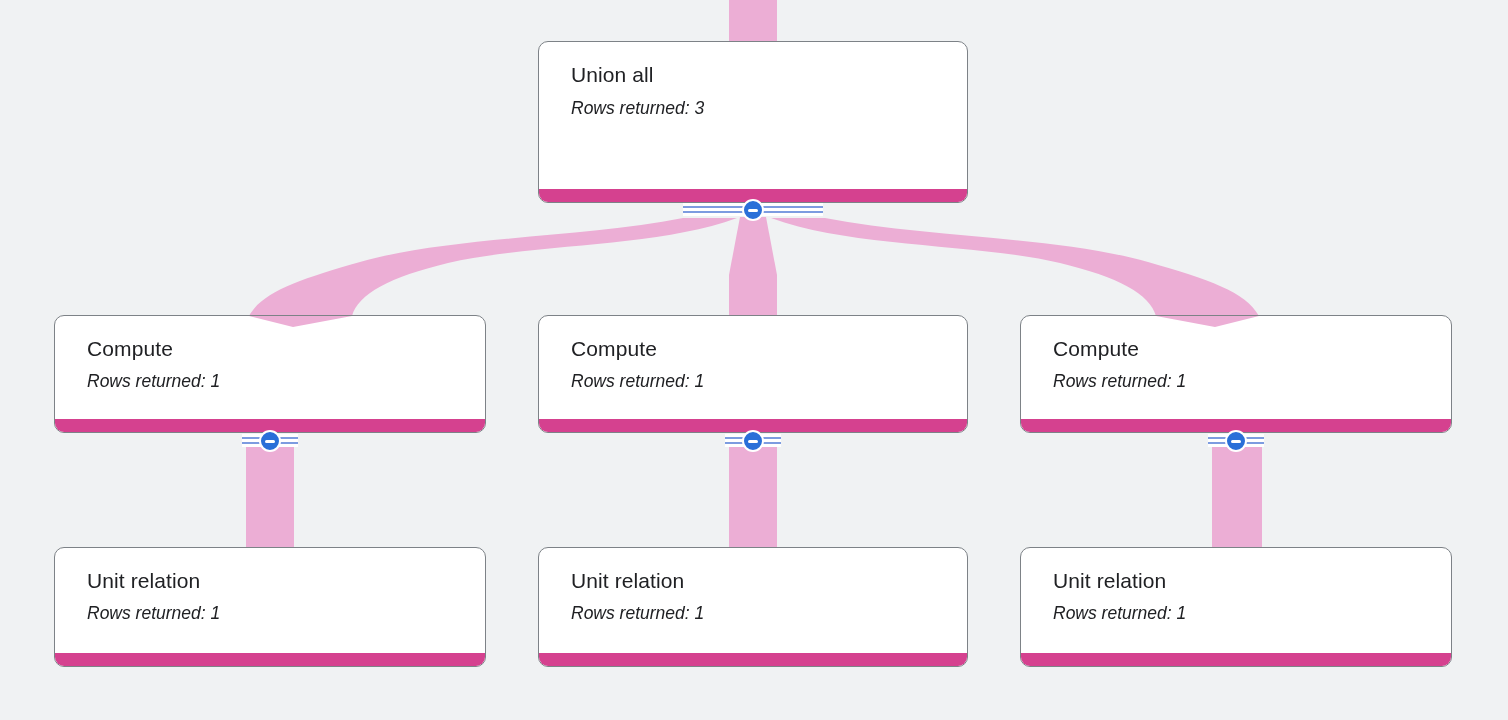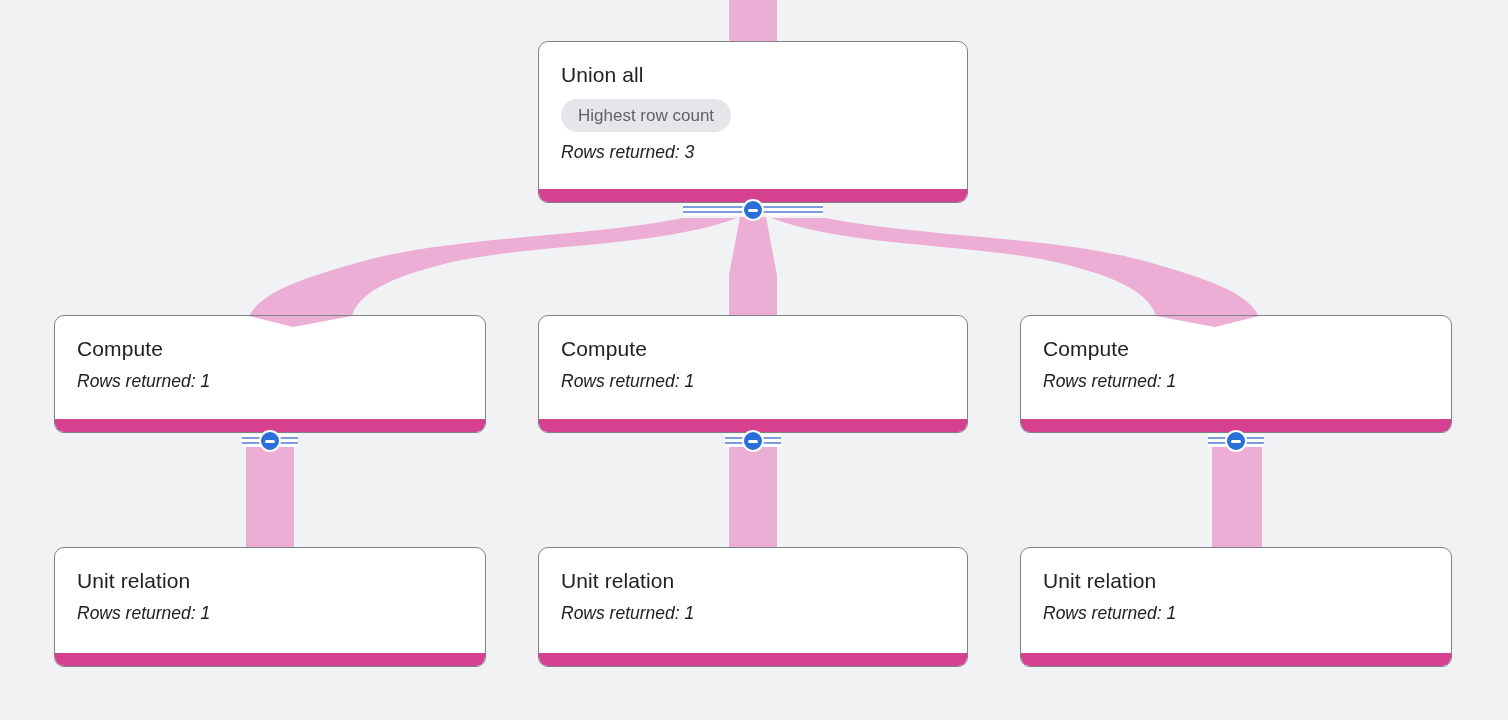--- a/index.html
+++ b/index.html
@@ -8,21 +8,21 @@
     position:relative; width:1508px; height:720px;
     background:#f0f2f3; overflow:hidden;
   }
   svg.layer{position:absolute; left:0; top:0; pointer-events:none;}
   #edges-layer{z-index:0;}
   #tips-layer{z-index:2;}
 
   .node{
     position:absolute; box-sizing:border-box;
     background:#ffffff; border:1px solid #7d8287; border-radius:10px;
-    padding:20px 18px 0 22px; z-index:1; cursor:pointer;
+    padding:20px 18px 0 32px; z-index:1; cursor:pointer;
   }
   .node .bottom-bar{
     position:absolute; left:0; right:0; bottom:0; height:13px;
     background:#d5418f; border-radius:0 0 9px 9px;
   }
   .node-title{
     font-size:21px; line-height:26px; font-weight:500; color:#202124;
     letter-spacing:.1px;
   }
   .node-stat{
@@ -65,21 +65,20 @@
       <path d="M683 218 C580 238 452 236 360 262 C300 279 262 292 249 316 L293 327 L352 316 C358 294 390 277 448 263 C535 243 655 248 737 218 Z"></path>
       <path d="M825 218 C928 238 1056 236 1148 262 C1208 279 1246 292 1259 316 L1215 327 L1156 316 C1150 294 1118 277 1060 263 C973 243 853 248 771 218 Z"></path>
       <path d="M246 447 H294 V548 H246 Z"></path>
       <path d="M729 447 H777 V548 H729 Z"></path>
       <path d="M1212 447 H1262 V548 H1212 Z"></path>
     </g>
   </svg>
 
   <div class="node" style="left:538px; top:41px; width:430px; height:162px;">
     <div class="node-title">Union all</div>
-    <div class="node-badge">Highest row count</div>
     <div class="node-stat union-stat">
       <span>Rows returned:</span>
       <span>3</span>
     </div>
     <div class="bottom-bar"></div>
   </div>
 
   <div class="node" style="left:54px; top:315px; width:432px; height:118px;">
     <div class="node-title">Compute</div>
     <div class="node-stat">

